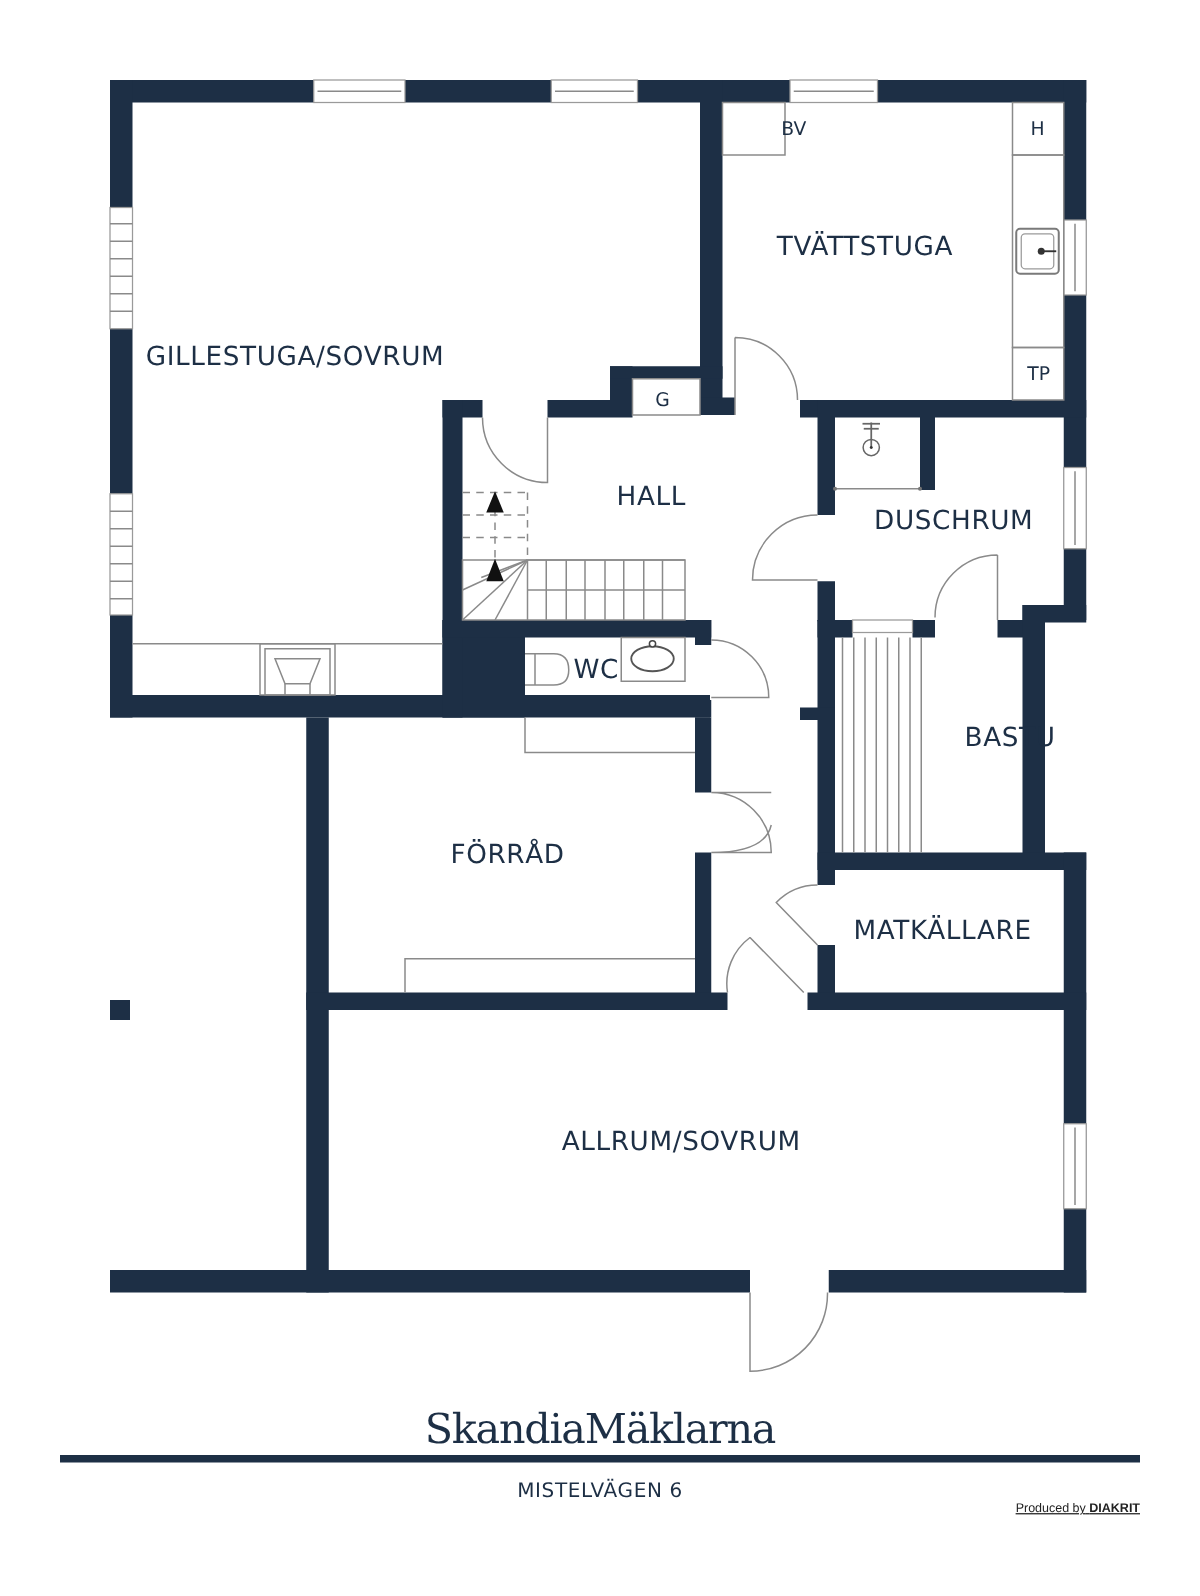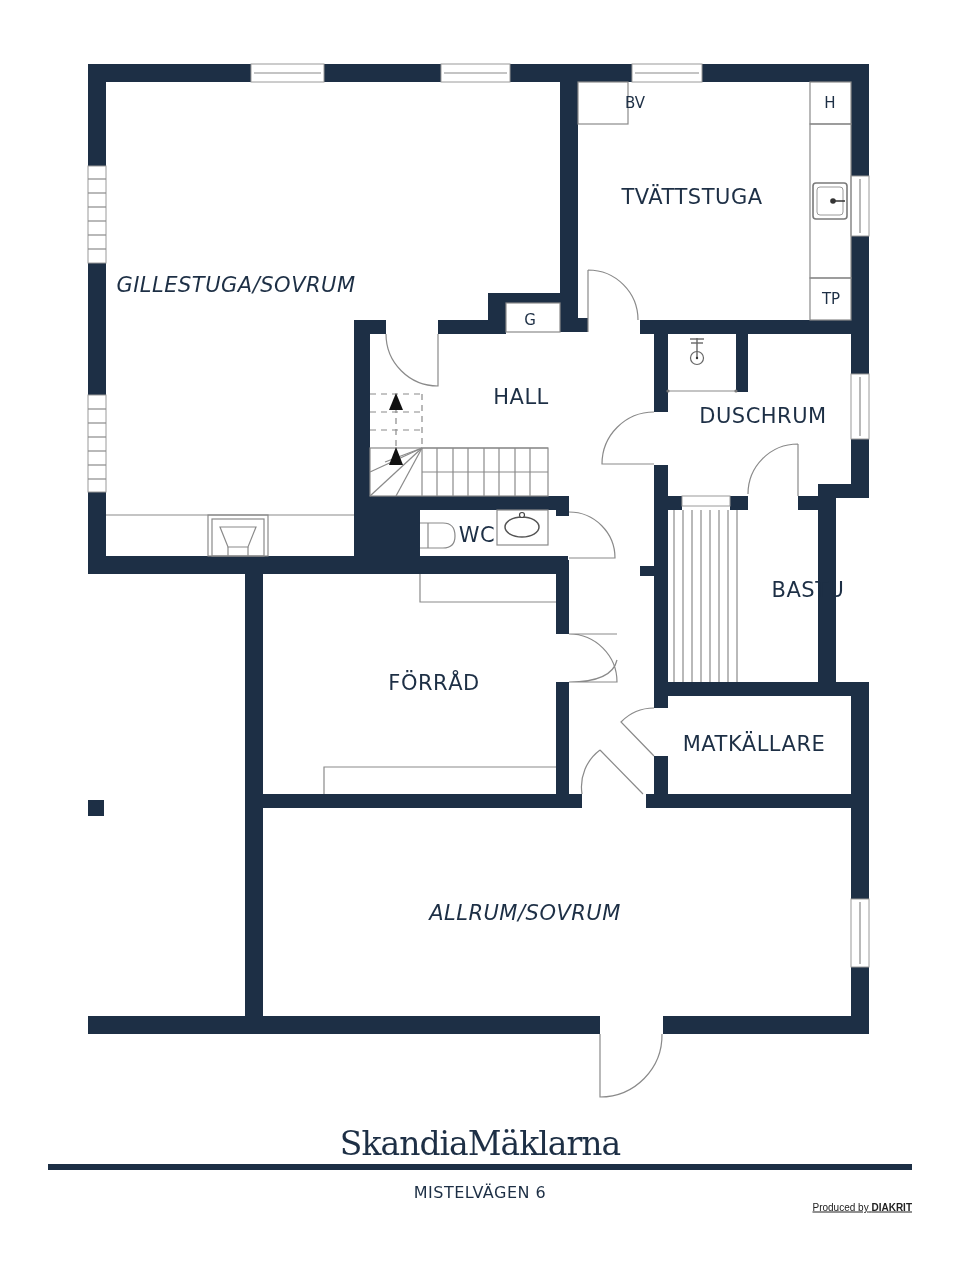--- a/index.html
+++ b/index.html
@@ -230,29 +230,29 @@
     <path class="thin" d="M 569 634 A 48 48 0 0 1 617 682 A 0 0 0 0 1 569 682 M 569 634 L 617 634 M 569 682 Q 612 682 617 660"></path>
 
     <path class="thin" d="M 654 708 A 46 46 0 0 0 621 722 L 654 756"></path>
 
     <path class="thin" d="M 600 750 A 46 46 0 0 0 582 794 M 600 750 L 643 794"></path>
 
     <path class="thin" d="M 600 1034 L 600 1097 A 62 62 0 0 0 662 1034"></path>
   </g>
 </svg>
 
-<div class="room-label" style="left:236px; top:285px;font-style:italic;">GILLESTUGA/SOVRUM</div>
+<div class="room-label" style="left:236px; top:285px;">GILLESTUGA/SOVRUM</div>
 <div class="room-label" style="left:692px; top:197px;">TVÄTTSTUGA</div>
 <div class="room-label" style="left:521px; top:397px;">HALL</div>
 <div class="room-label" style="left:763px; top:416px;">DUSCHRUM</div>
 <div class="room-label" style="left:477px; top:535px;">WC</div>
 <div class="room-label" style="left:774px; top:590px;margin-left:34px;">BASTU</div>
-<div class="room-label" style="left:406px; top:683px;margin-left:28px;">FÖRRÅD</div>
+<div class="room-label" style="left:406px; top:683px;">FÖRRÅD</div>
 <div class="room-label" style="left:754px; top:744px;">MATKÄLLARE</div>
-<div class="room-label" style="left:525px; top:913px;font-style:italic;">ALLRUM/SOVRUM</div>
+<div class="room-label" style="left:545px; top:913px;">ALLRUM/SOVRUM</div>
 
 <div class="fix-label" style="left:599px; top:103px;margin-left:36px;">BV</div>
 <div class="fix-label" style="left:830px; top:103px;">H</div>
 <div class="fix-label" style="left:831px; top:299px;">TP</div>
 <div class="fix-label" style="left:530px; top:320px;">G</div>
 
 <div class="brand">SkandiaMäklarna</div>
 <div class="rule"></div>
 <div class="address">MISTELVÄGEN 6</div>
 <div class="credit"><span>Produced by</span> <b>DIAKRIT</b></div>

